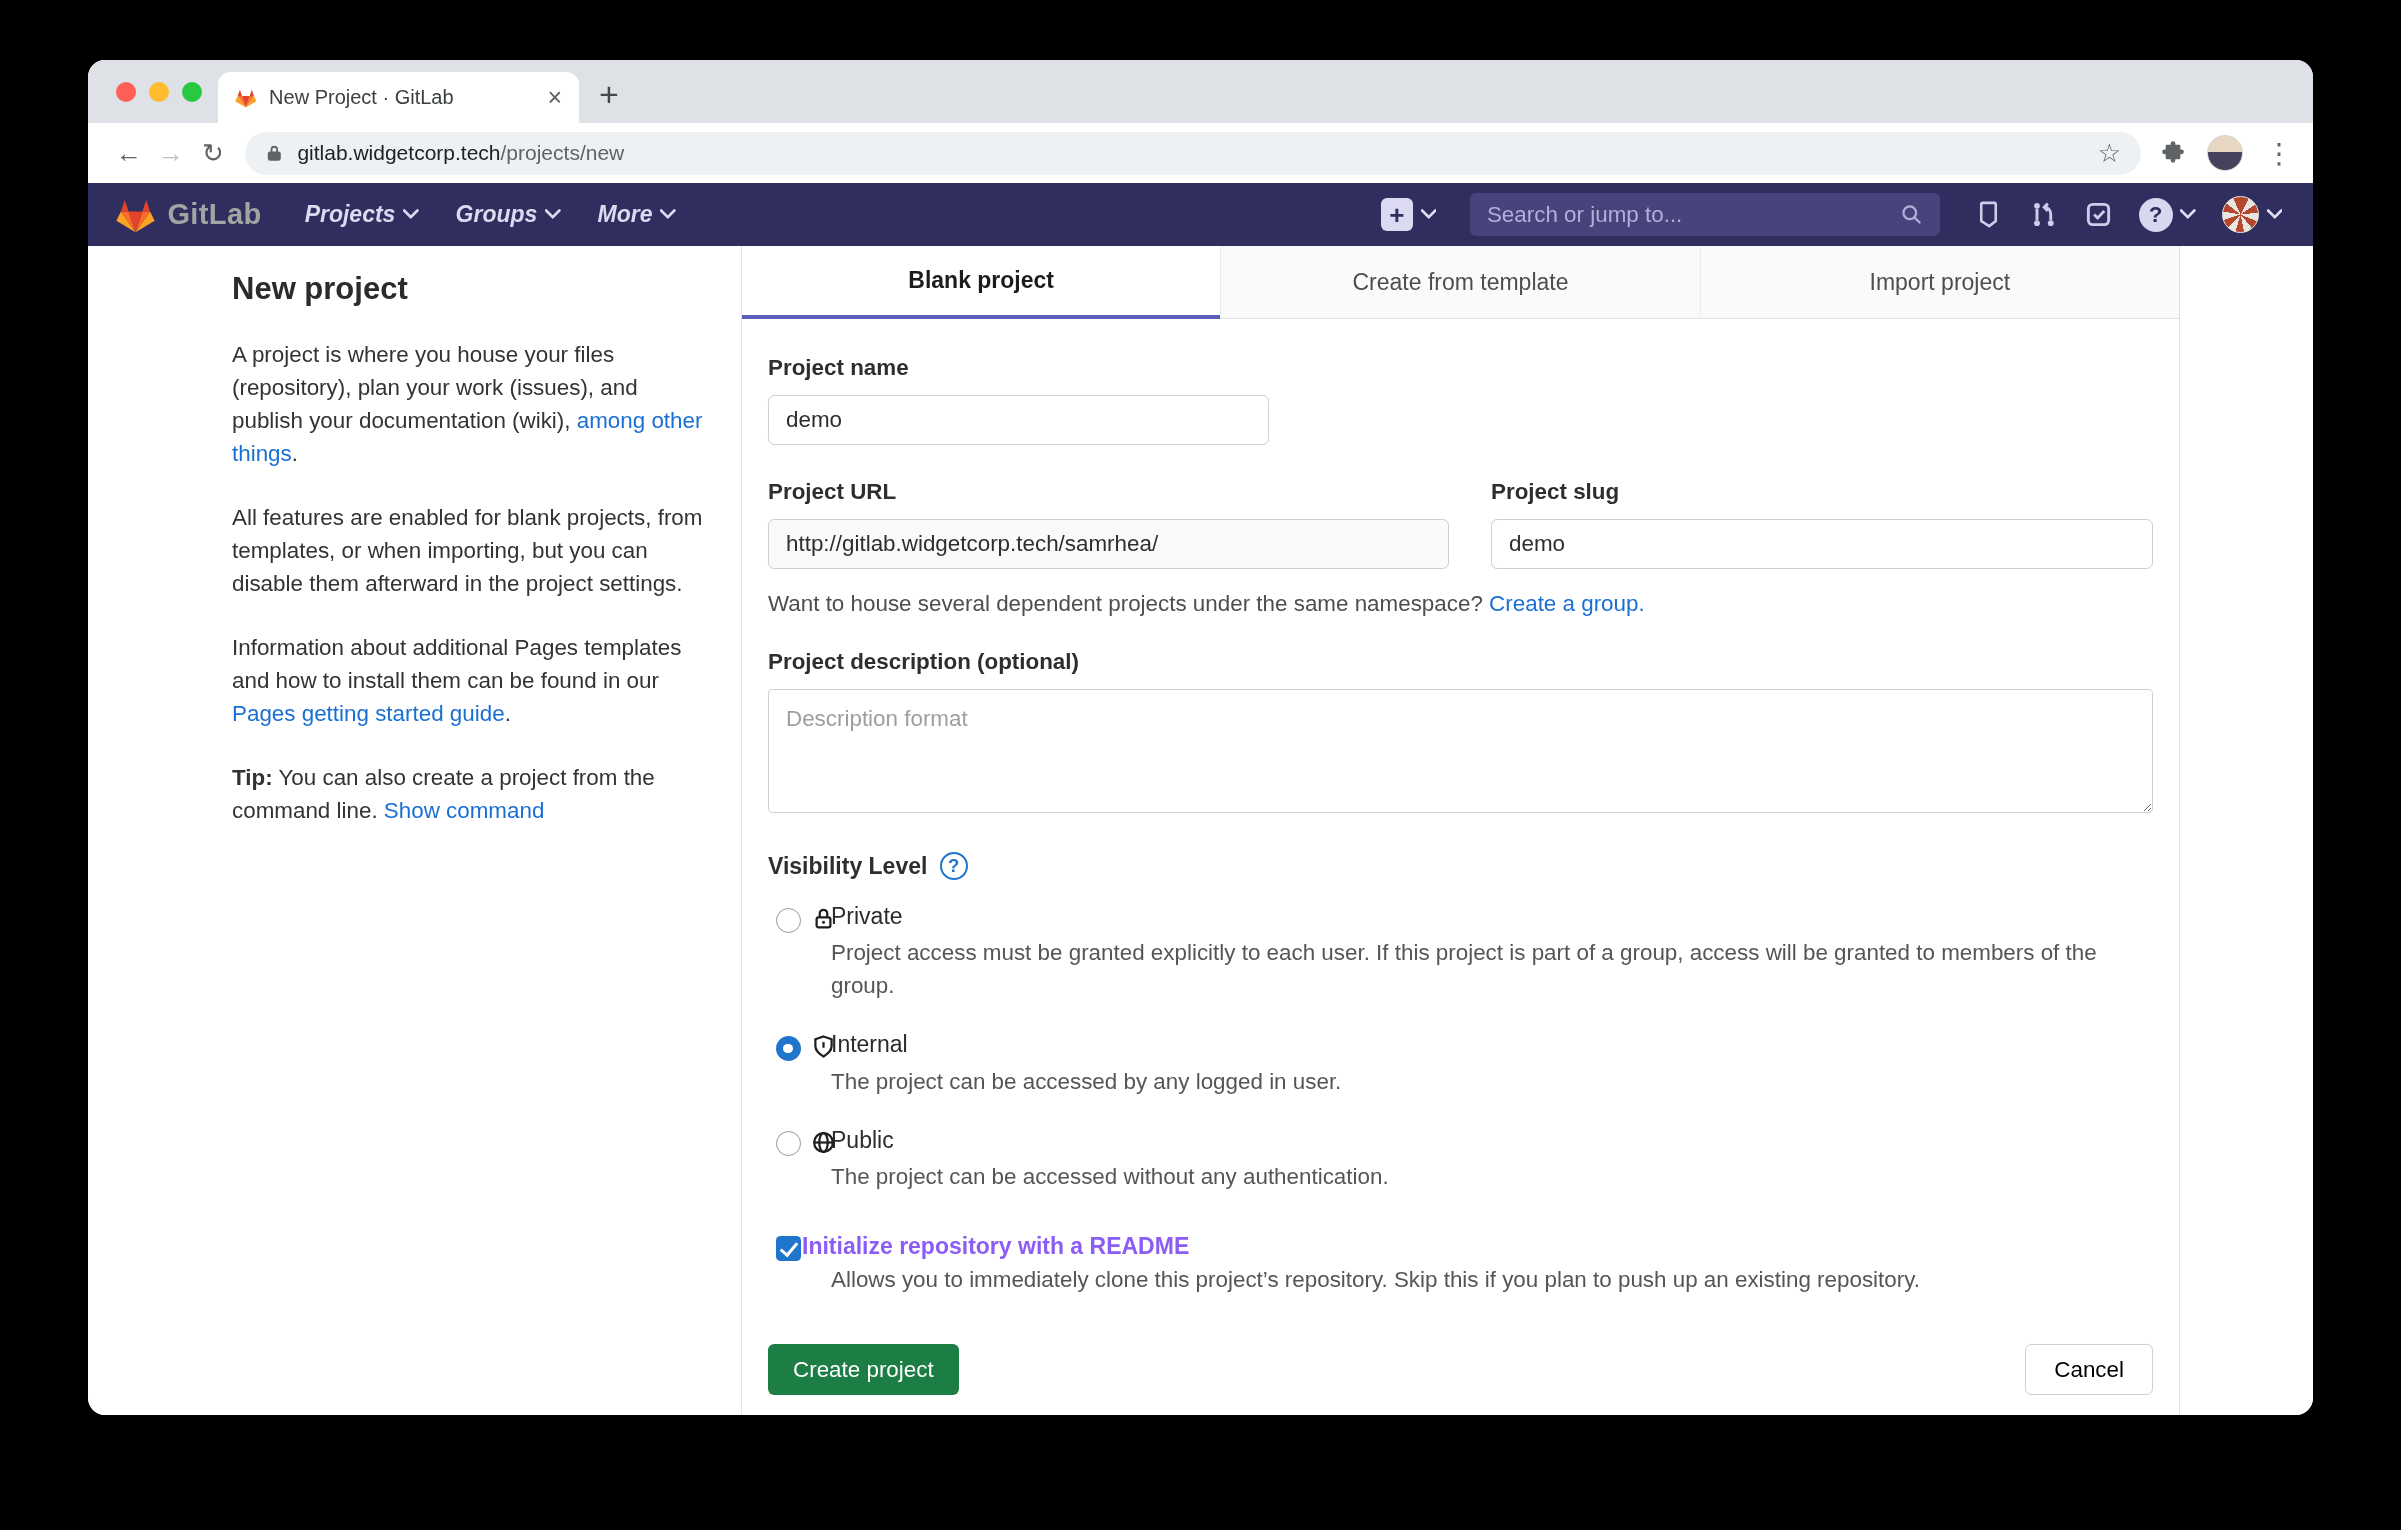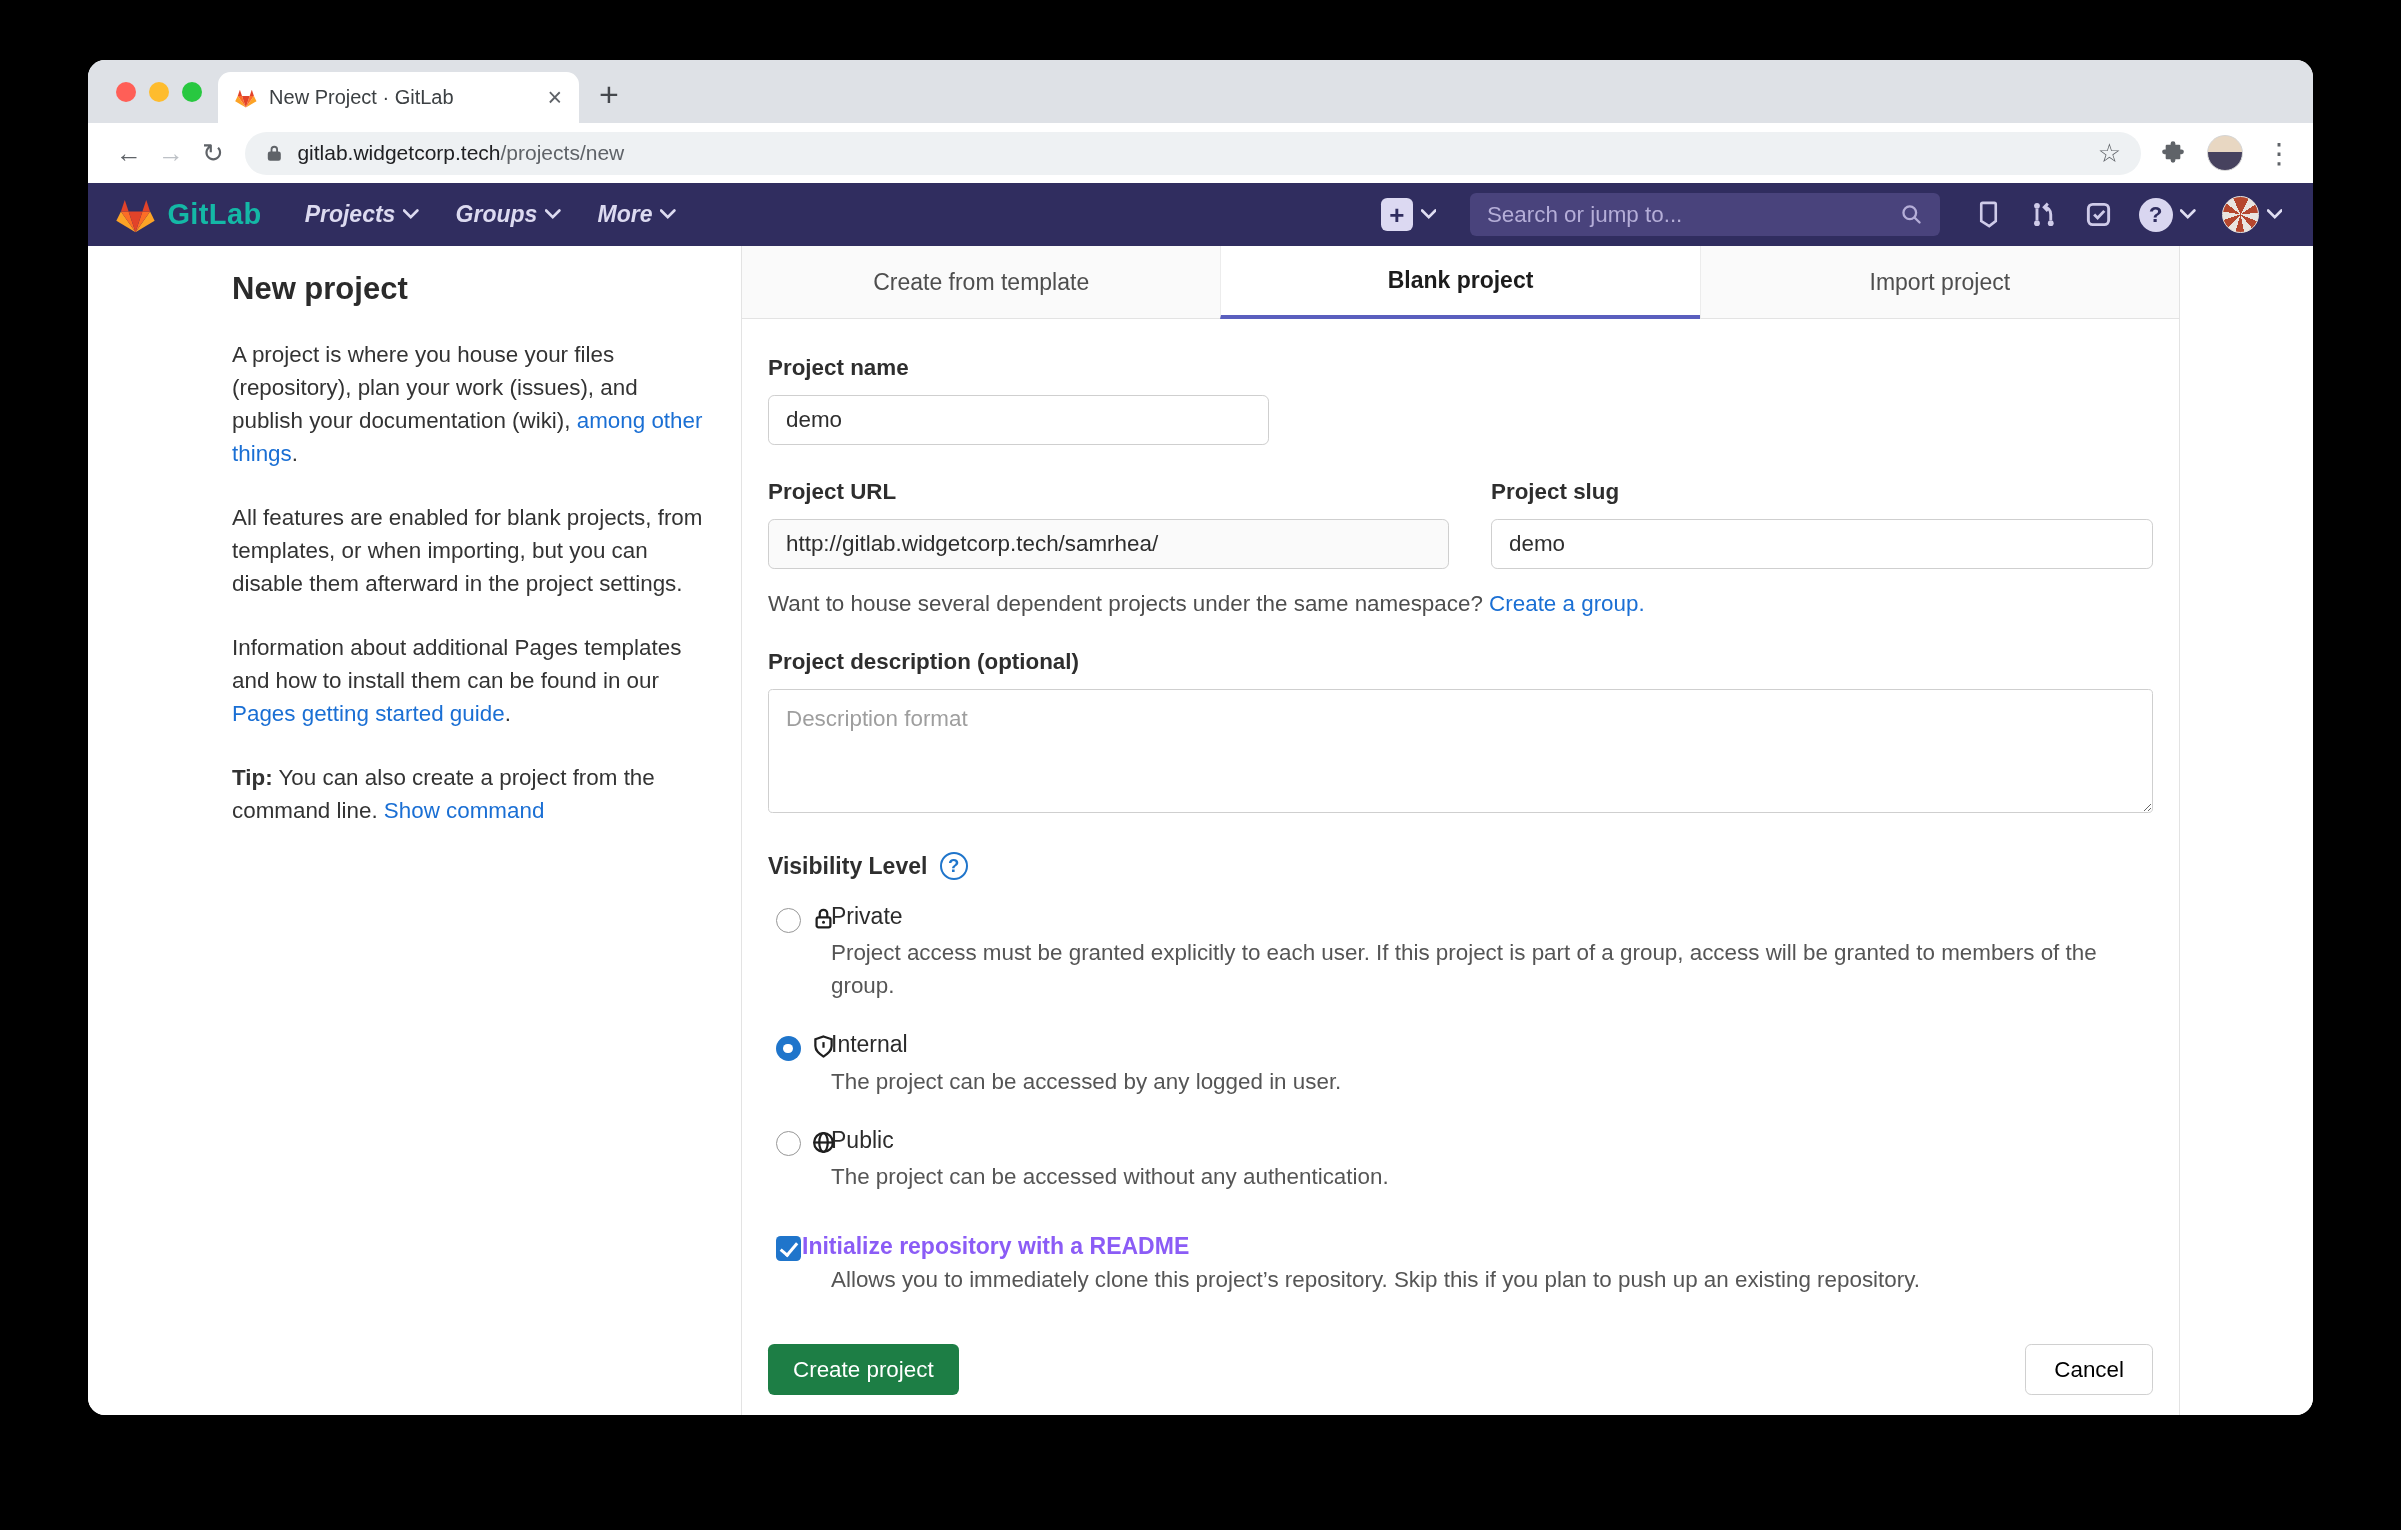--- a/index.html
+++ b/index.html
@@ -34,21 +34,21 @@
   .chrome-right { display:flex; align-items:center; gap:21.7px; padding-left:7.7px; }
   .profile-dot { width:36px; height:36px; border-radius:50%;
                  background:linear-gradient(180deg,#e8d7c2 0 46%,#46425e 46% 100%);
                  border:0.8px solid #d5d5d5; }
   .kebab { font-size:28px; color:#5f6368; }
 
   
   .gl-navbar { flex:none; height:63px; background:#302d5f; display:flex; align-items:center;
                padding:0 31px 0 28px; color:#dfddf2; }
   .brandbox { display:flex; align-items:center; gap:12.4px; }
-  .brand { color:#14b8a6; font-size:29px; font-weight:700; letter-spacing:0.4px; }
+  .brand { color:#a3a3a3; font-size:29px; font-weight:700; letter-spacing:0.4px; }
   .gl-menus { display:flex; align-items:center; gap:37px; margin-left:43px;font-style:italic; }
   .gl-menu { display:flex; align-items:center; gap:7.7px; font-size:23px; font-weight:700; color:#dcdaf0; }
   .chev { width:15.5px; height:10.8px; flex:none; }
   .gl-right { margin-left:auto; display:flex; align-items:center; gap:26px; }
   .plus-group { display:flex; align-items:center; gap:7.7px; }
   .plus-tile { width:32.5px; height:32.5px; border-radius:6.2px; background:#dcd9f2; color:#302d5f;
                font-size:26px; font-weight:700; display:flex; align-items:center; justify-content:center; line-height:1; }
   .gl-search { width:470px; height:43px; background:#49437c; border-radius:6.2px;
                display:flex; align-items:center; padding:0 17px; margin:0 7.7px; }
   .gl-search-ph { font-size:22.4px; color:#b5aed8; }
@@ -264,22 +264,22 @@
     <div class="side">
       <div class="side-title">New project</div>
       <p><span>A project is where you house your files (repository), plan your work (issues), and publish your documentation (wiki), </span><a class="link" href="#">among other things</a><span>.</span></p>
       <p>All features are enabled for blank projects, from templates, or when importing, but you can disable them afterward in the project settings.</p>
       <p><span>Information about additional Pages templates and how to install them can be found in our </span><a class="link" href="#">Pages getting started guide</a><span>.</span></p>
       <p><b>Tip:</b><span> You can also create a project from the command line. </span><a class="link" href="#">Show command</a></p>
     </div>
 
     <div class="panel">
       <div class="tabs">
+        <div class="tab active">Blank project</div>
         <div class="tab">Create from template</div>
-        <div class="tab active">Blank project</div>
         <div class="tab">Import project</div>
       </div>
 
       <div class="form">
 
         <label class="flabel">Project name</label>
         <input class="tinput name-input" value="demo" style="">
 
         <div class="grid">
           <div class="gcol-url">

